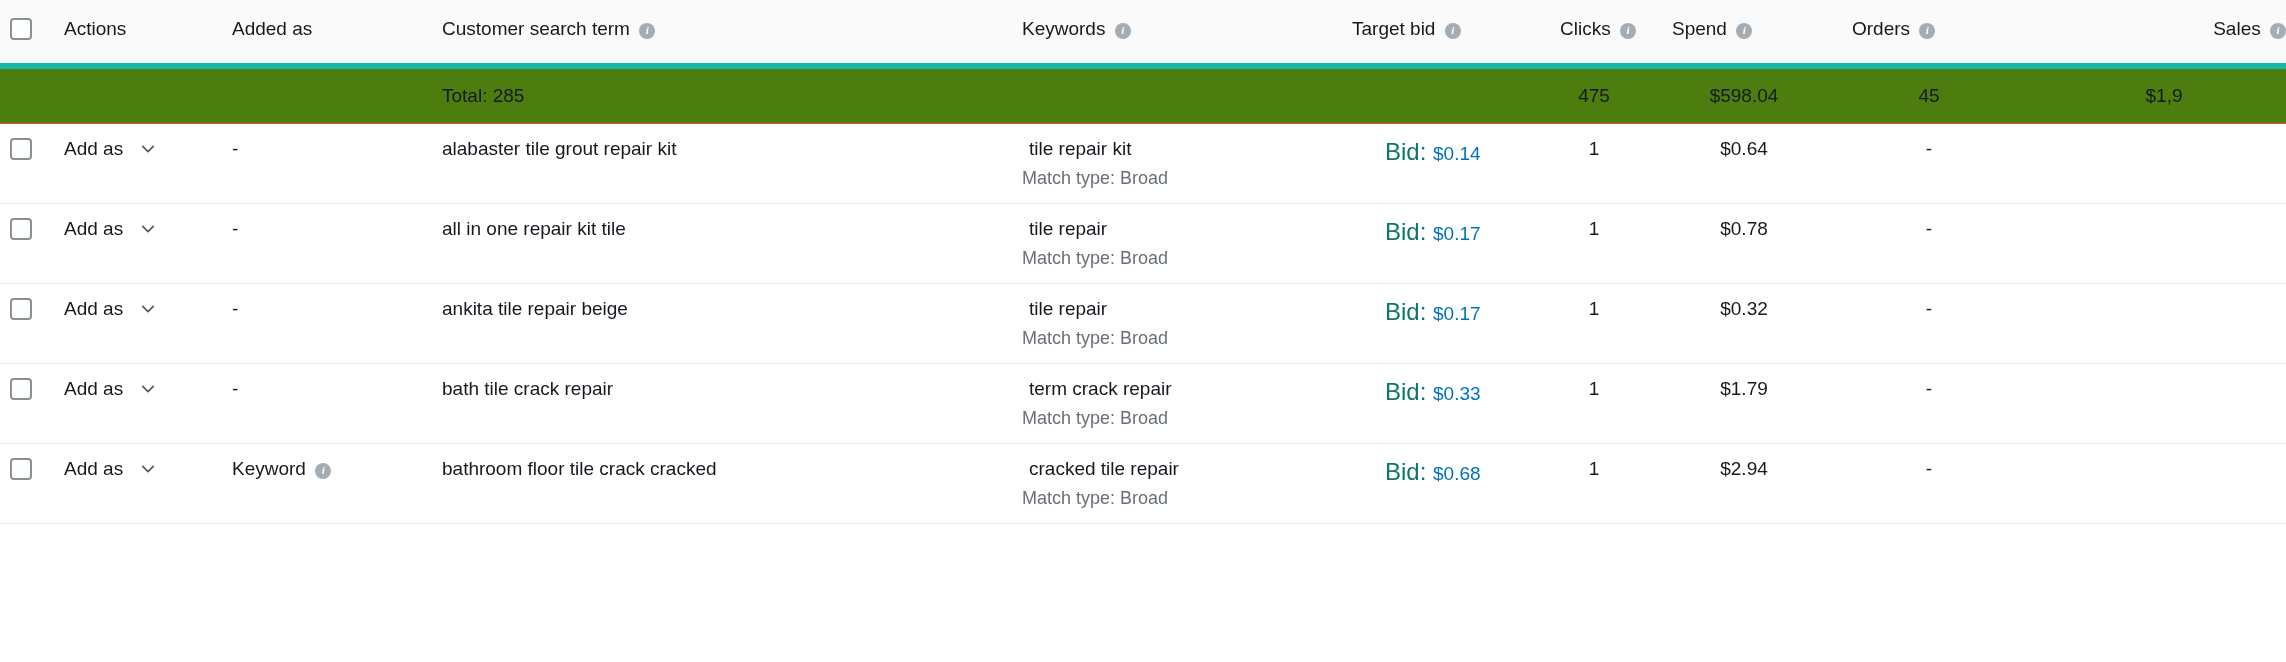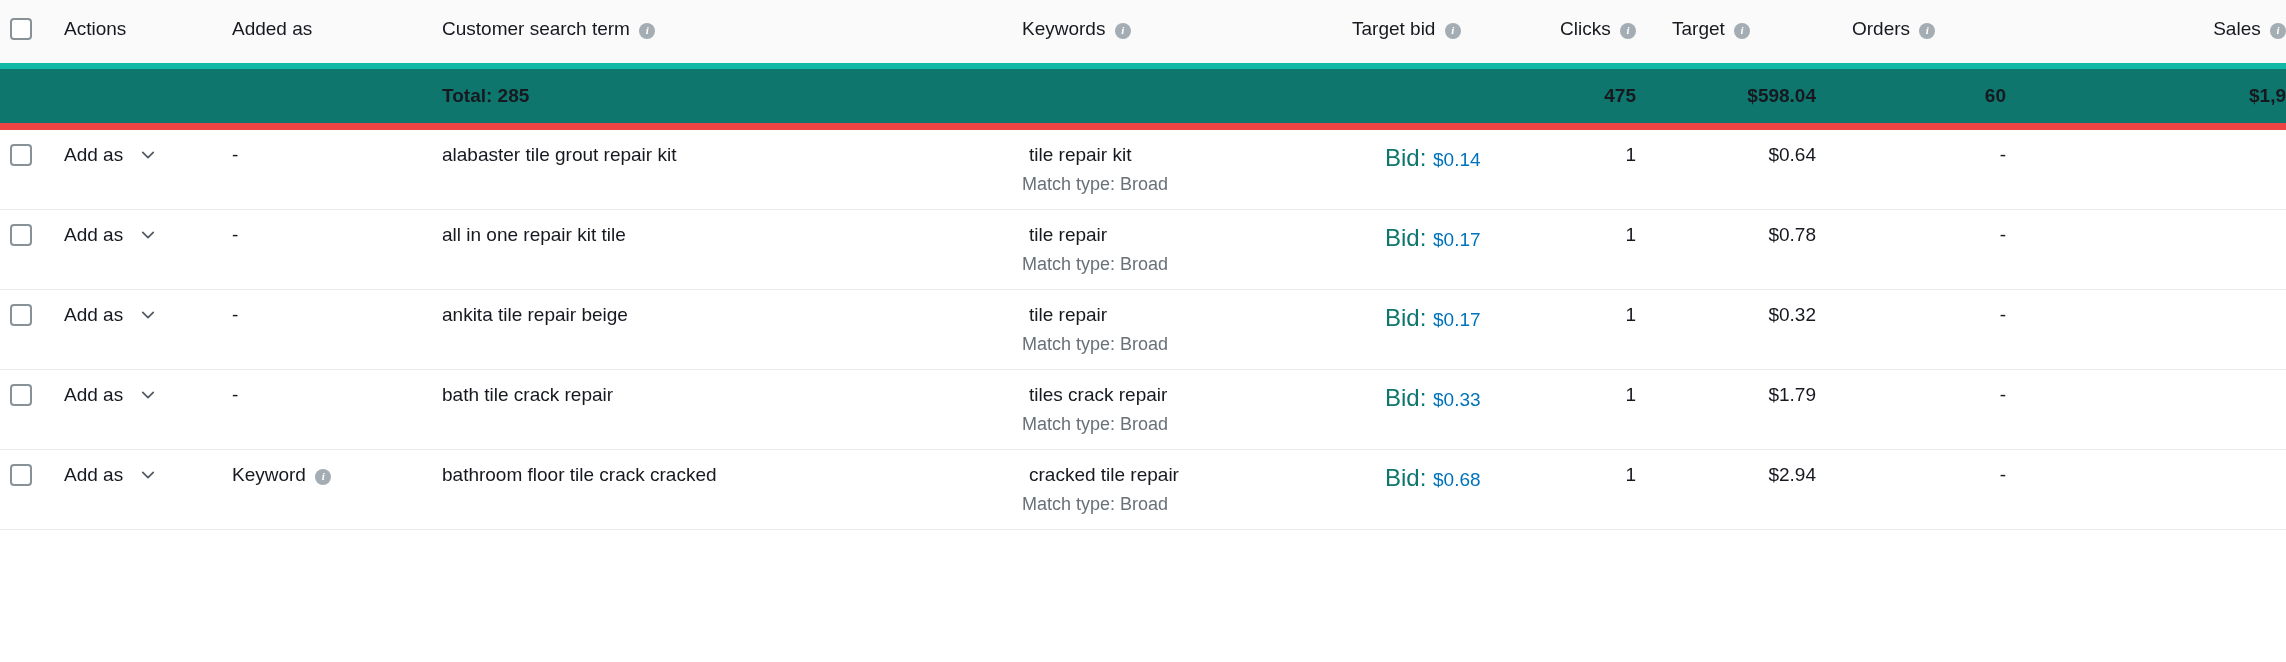--- a/index.html
+++ b/index.html
@@ -26,23 +26,23 @@
     font-size: 19px;
     padding: 18px 12px 18px 16px;
     border-bottom: 6px solid #14b8a6;
     white-space: nowrap;
   }
   td {
     padding: 14px 12px 14px 16px;
     font-size: 19px;
   }
   tr.totals-row td {
-    background: #0f766e;
-    font-weight: 700;
-    border-bottom: 7px solid #ef4444;
+    background: #4d7c0f;
+    font-weight: 400;
+    border-bottom: 1px solid #ef4444;
     padding-top: 16px;
     padding-bottom: 16px;
   }
   .col-check { width: 48px; padding-left: 10px; padding-right: 4px;}
   .col-actions { width: 168px; }
   .col-added { width: 210px; }
   .col-search { width: 580px; }
   .col-keywords { width: 330px; }
   .col-bid { width: 200px; }
   .col-clicks { width: 120px; text-align: right; padding-right: 20px;}
@@ -96,21 +96,21 @@
   .chevron-down svg { display:block; }
   .kw-primary { color: #16191f; margin-left: 7px; }
   .kw-secondary {
     color: #687078;
     font-size: 18px;
     margin-top: 8px;
     display: block;
   }
   .bid-label { color: #0f766e; font-size: 24px; margin-left: 33px;}
   .bid-link { color: #0073bb; font-size: 19px; cursor: pointer;}
-  .right { text-align: right; }
+  .right { text-align: center; }
   td.col-check { padding-top: 14px; }
   th.col-spend .hwrap, th.col-orders .hwrap, th.col-sales .hwrap { display:inline-block;}
 </style>
 </head>
 <body>
 
 <table>
   <colgroup>
     <col class="col-check">
     <col class="col-actions">
@@ -145,21 +145,21 @@
       <th class="col-bid">
         <span>Target bid</span>
         <span class="info-icon">i</span>
       </th>
       <th class="col-clicks">
         <span>Clicks</span>
         <span class="info-icon">i</span>
       </th>
       <th class="col-spend">
         <span class="hwrap">
-          <span>Target</span>
+          <span>Spend</span>
           <span class="info-icon">i</span>
         </span>
       </th>
       <th class="col-orders">
         <span class="hwrap">
           <span>Orders</span>
           <span class="info-icon">i</span>
         </span>
       </th>
       <th class="col-sales">
@@ -173,21 +173,21 @@
   <tbody id="tbody">
     <tr class="totals-row">
       <td class="col-check"></td>
       <td class="col-actions"></td>
       <td class="col-added"></td>
       <td class="col-search"><span>Total: 285</span></td>
       <td class="col-keywords"></td>
       <td class="col-bid"></td>
       <td class="col-clicks right"><span>475</span></td>
       <td class="col-spend right"><span>$598.04</span></td>
-      <td class="col-orders right"><span>60</span></td>
+      <td class="col-orders right"><span>45</span></td>
       <td class="col-sales right"><span>$1,9</span></td>
     </tr>
   <tr>
         <td class="col-check"><span class="checkbox"></span></td>
         <td class="col-actions"><span class="add-as-btn">
             <span>Add as</span>
             <span class="chevron-down">
               <svg viewBox="0 0 16 16" width="14" height="14">
                 <path d="M2 5 L8 11 L14 5" fill="none" stroke="#545b64" stroke-width="2" stroke-linecap="round" stroke-linejoin="round"></path>
               </svg>
@@ -245,21 +245,21 @@
         <td class="col-actions"><span class="add-as-btn">
             <span>Add as</span>
             <span class="chevron-down">
               <svg viewBox="0 0 16 16" width="14" height="14">
                 <path d="M2 5 L8 11 L14 5" fill="none" stroke="#545b64" stroke-width="2" stroke-linecap="round" stroke-linejoin="round"></path>
               </svg>
             </span>
           </span></td>
         <td class="col-added"><span>-</span></td>
         <td class="col-search"><span>bath tile crack repair</span></td>
-        <td class="col-keywords"><span class="kw-primary">tiles crack repair</span><span class="kw-secondary">Match type: Broad</span></td>
+        <td class="col-keywords"><span class="kw-primary">term crack repair</span><span class="kw-secondary">Match type: Broad</span></td>
         <td class="col-bid"><span class="bid-label">Bid: </span><span class="bid-link">$0.33</span></td>
         <td class="col-clicks right"><span>1</span></td>
         <td class="col-spend right"><span>$1.79</span></td>
         <td class="col-orders right"><span>-</span></td>
         <td class="col-sales right"><span></span></td>
       </tr>
       <tr>
         <td class="col-check"><span class="checkbox"></span></td>
         <td class="col-actions"><span class="add-as-btn">
             <span>Add as</span>

